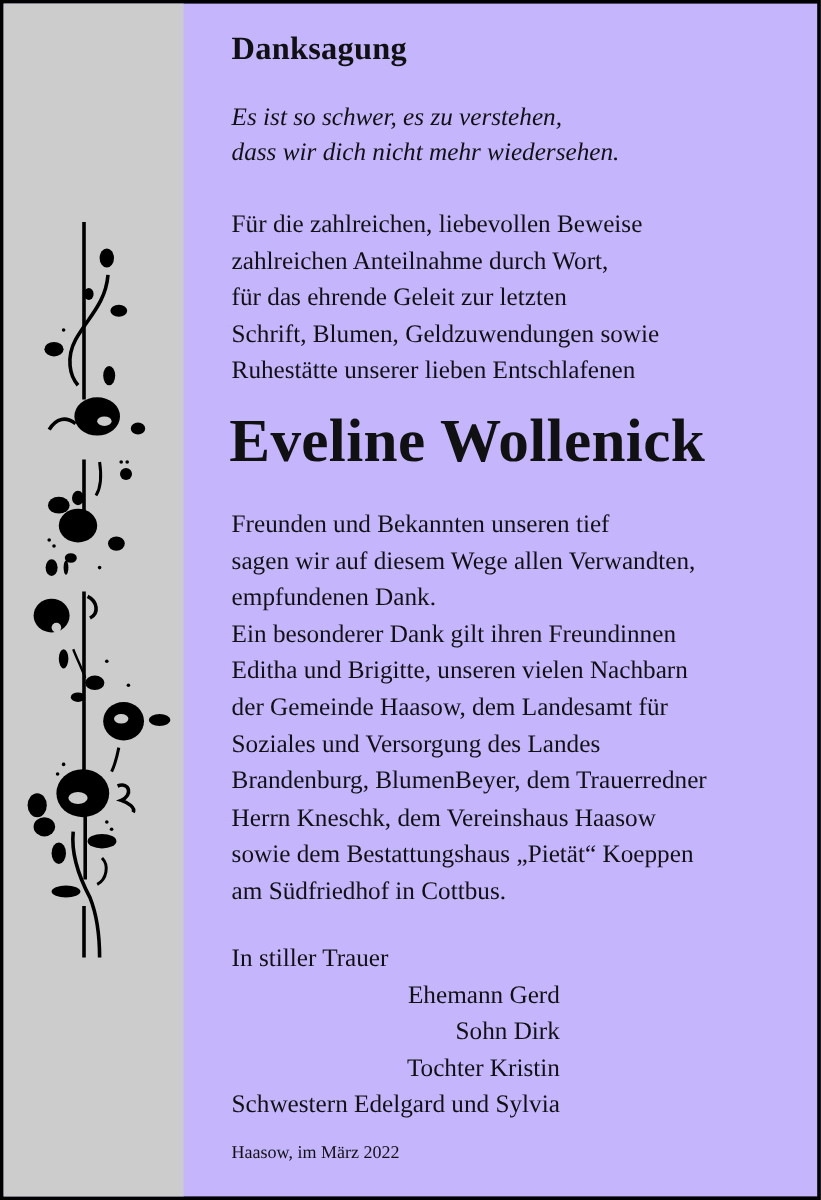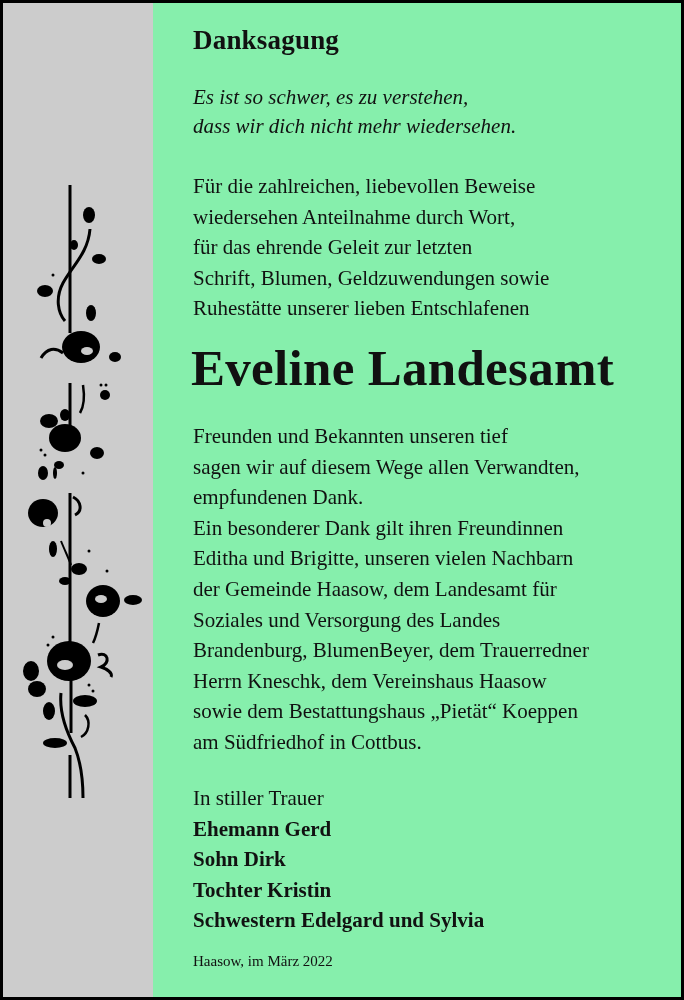--- a/index.html
+++ b/index.html
@@ -1,19 +1,19 @@
 <!DOCTYPE html>
 <html><head>
   <meta charset="utf-8">
   <style>
     * { margin: 0; padding: 0; box-sizing: border-box; }
     html, body { width: 684px; height: 1000px; background: #000; overflow: hidden; }
     .frame {
       position: absolute; left: 0; top: 0; width: 684px; height: 1000px;
-      border: 3px solid #000; background: #86efac;
+      border: 3px solid #000; background: #c4b5fd;
     }
     .strip {
       position: absolute; left: 0; top: 0; width: 150px; height: 994px;
       background: #cccccc;
     }
     .ornament { position: absolute; left: 0; top: 0; width: 150px; height: 994px; }
     .content {
       position: absolute; left: 190px; top: 0; width: 480px;
       font-family: "Liberation Serif", "DejaVu Serif", serif;
       color: #111;
@@ -35,21 +35,21 @@
       font-size: 51px; font-weight: bold; letter-spacing: 0.3px; white-space: nowrap;
     }
     .body {
       position: absolute; left: 0; top: 418px;
       font-size: 21px; line-height: 30.6px; white-space: nowrap;
     }
     .sign {
       position: absolute; left: 0; top: 780px;
       font-size: 21px; line-height: 30.5px; white-space: nowrap;
     }
-    .sign .b { font-weight: bold; }
+    .sign .b { font-weight: normal; text-align: right; }
     .date {
       position: absolute; left: 0; top: 950px;
       font-size: 15px; white-space: nowrap;
     }
     .line { display: block; }
   </style>
 </head>
 <body>
 
 <div class="frame">
@@ -129,27 +129,27 @@
   <div class="content">
     <div class="title">Danksagung</div>
 
     <div class="verse">
       <span class="line">Es ist so schwer, es zu verstehen,</span>
       <span class="line">dass wir dich nicht mehr wiedersehen.</span>
     </div>
 
     <div class="intro">
       <span class="line">Für die zahlreichen, liebevollen Beweise</span>
-      <span class="line">wiedersehen Anteilnahme durch Wort,</span>
+      <span class="line">zahlreichen Anteilnahme durch Wort,</span>
       <span class="line">für das ehrende Geleit zur letzten</span>
       <span class="line">Schrift, Blumen, Geldzuwendungen sowie</span>
       <span class="line">Ruhestätte unserer lieben Entschlafenen</span>
     </div>
 
-    <div class="name">Eveline Landesamt</div>
+    <div class="name">Eveline Wollenick</div>
 
     <div class="body">
       <span class="line">Freunden und Bekannten unseren tief</span>
       <span class="line">sagen wir auf diesem Wege allen Verwandten,</span>
       <span class="line">empfundenen Dank.</span>
       <span class="line">Ein besonderer Dank gilt ihren Freundinnen</span>
       <span class="line">Editha und Brigitte, unseren vielen Nachbarn</span>
       <span class="line">der Gemeinde Haasow, dem Landesamt für</span>
       <span class="line">Soziales und Versorgung des Landes</span>
       <span class="line">Brandenburg, BlumenBeyer, dem Trauerredner</span>

